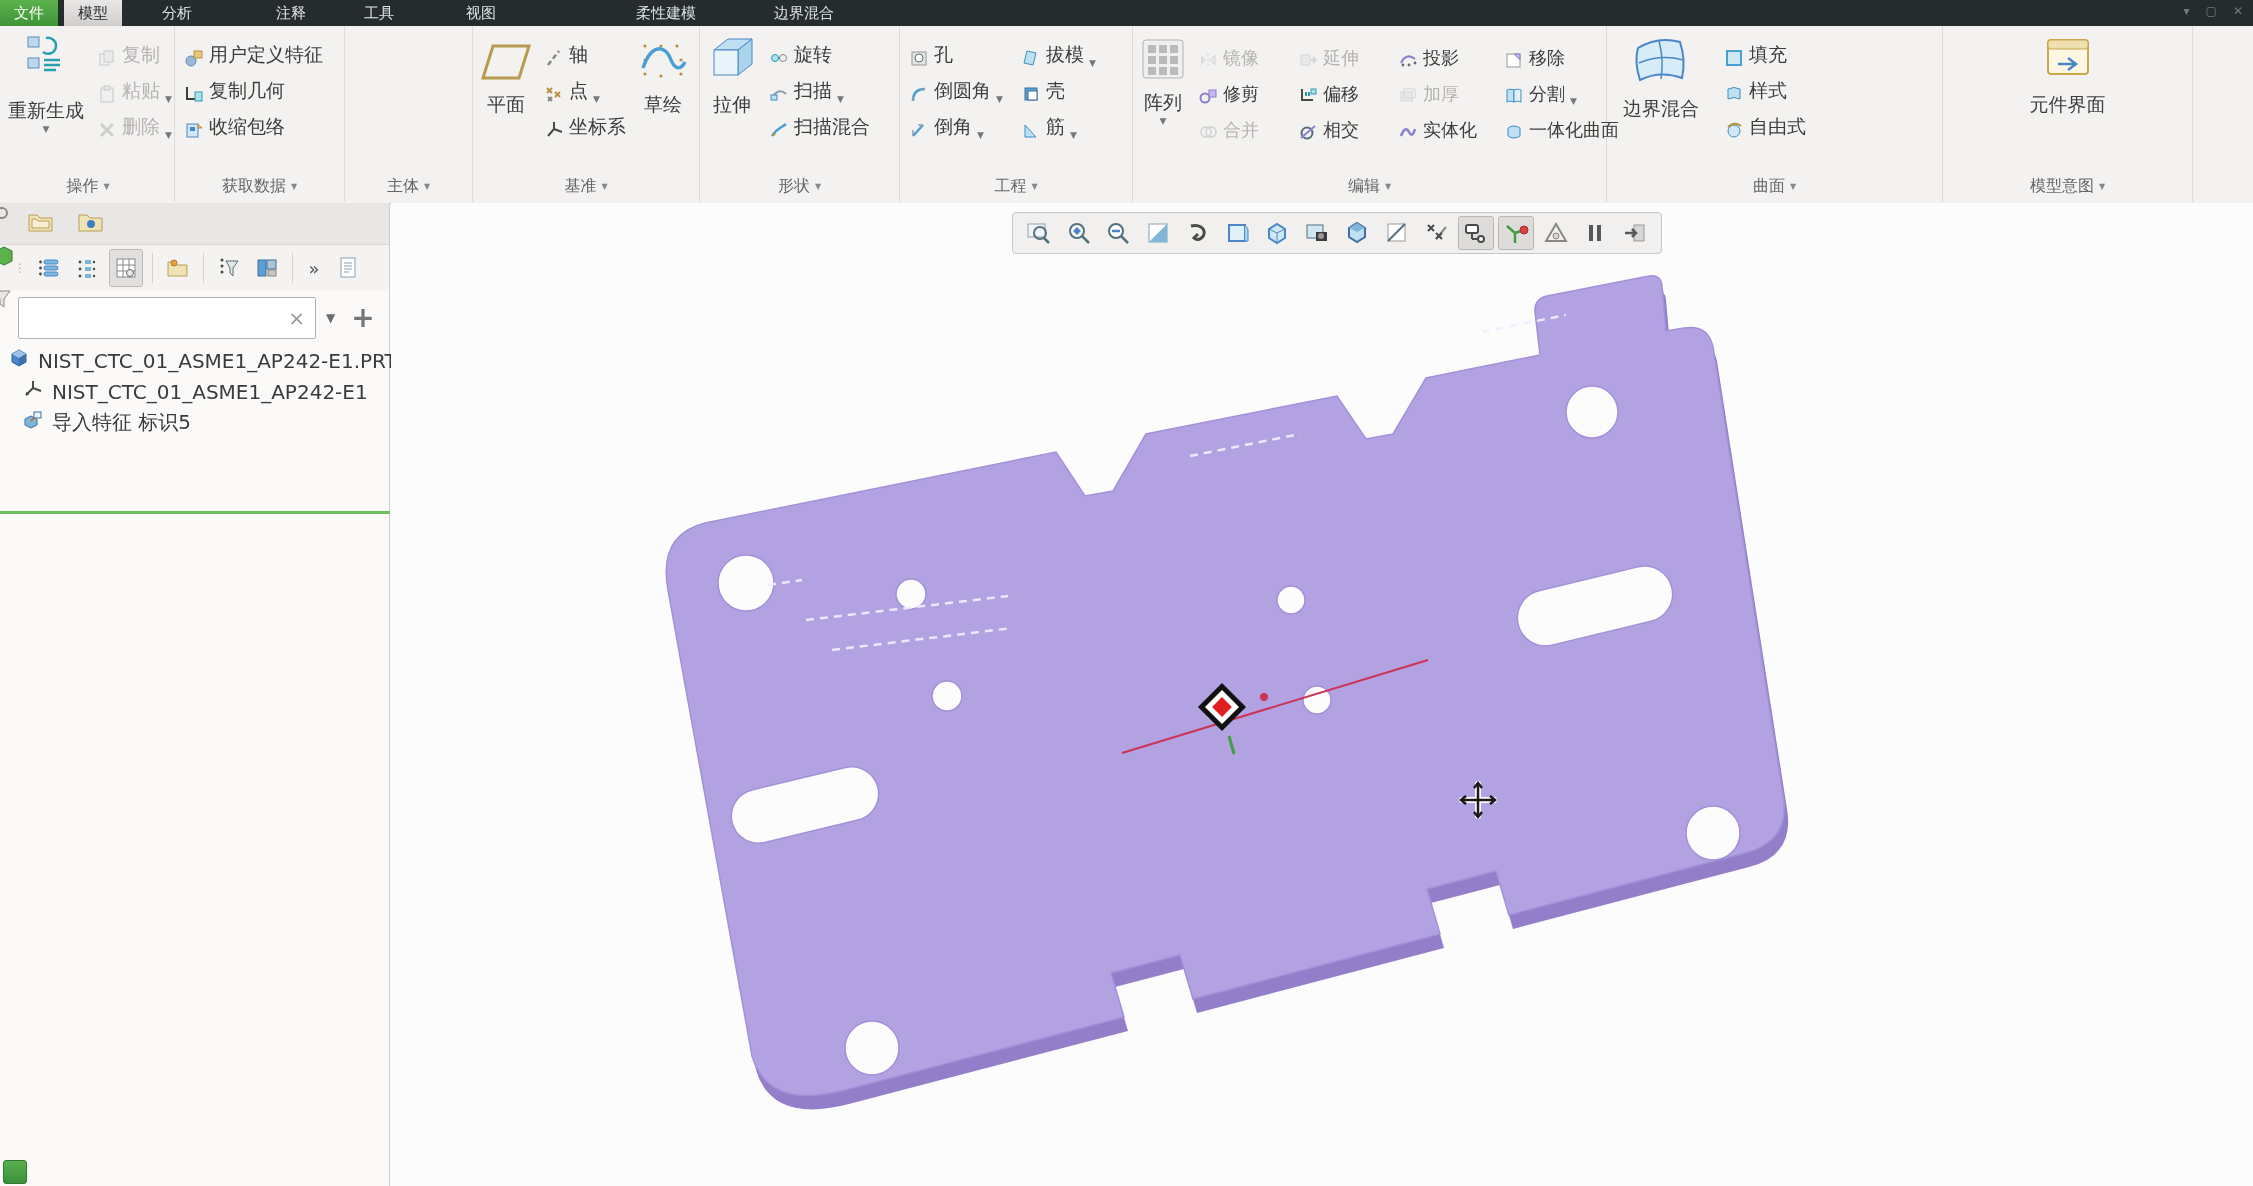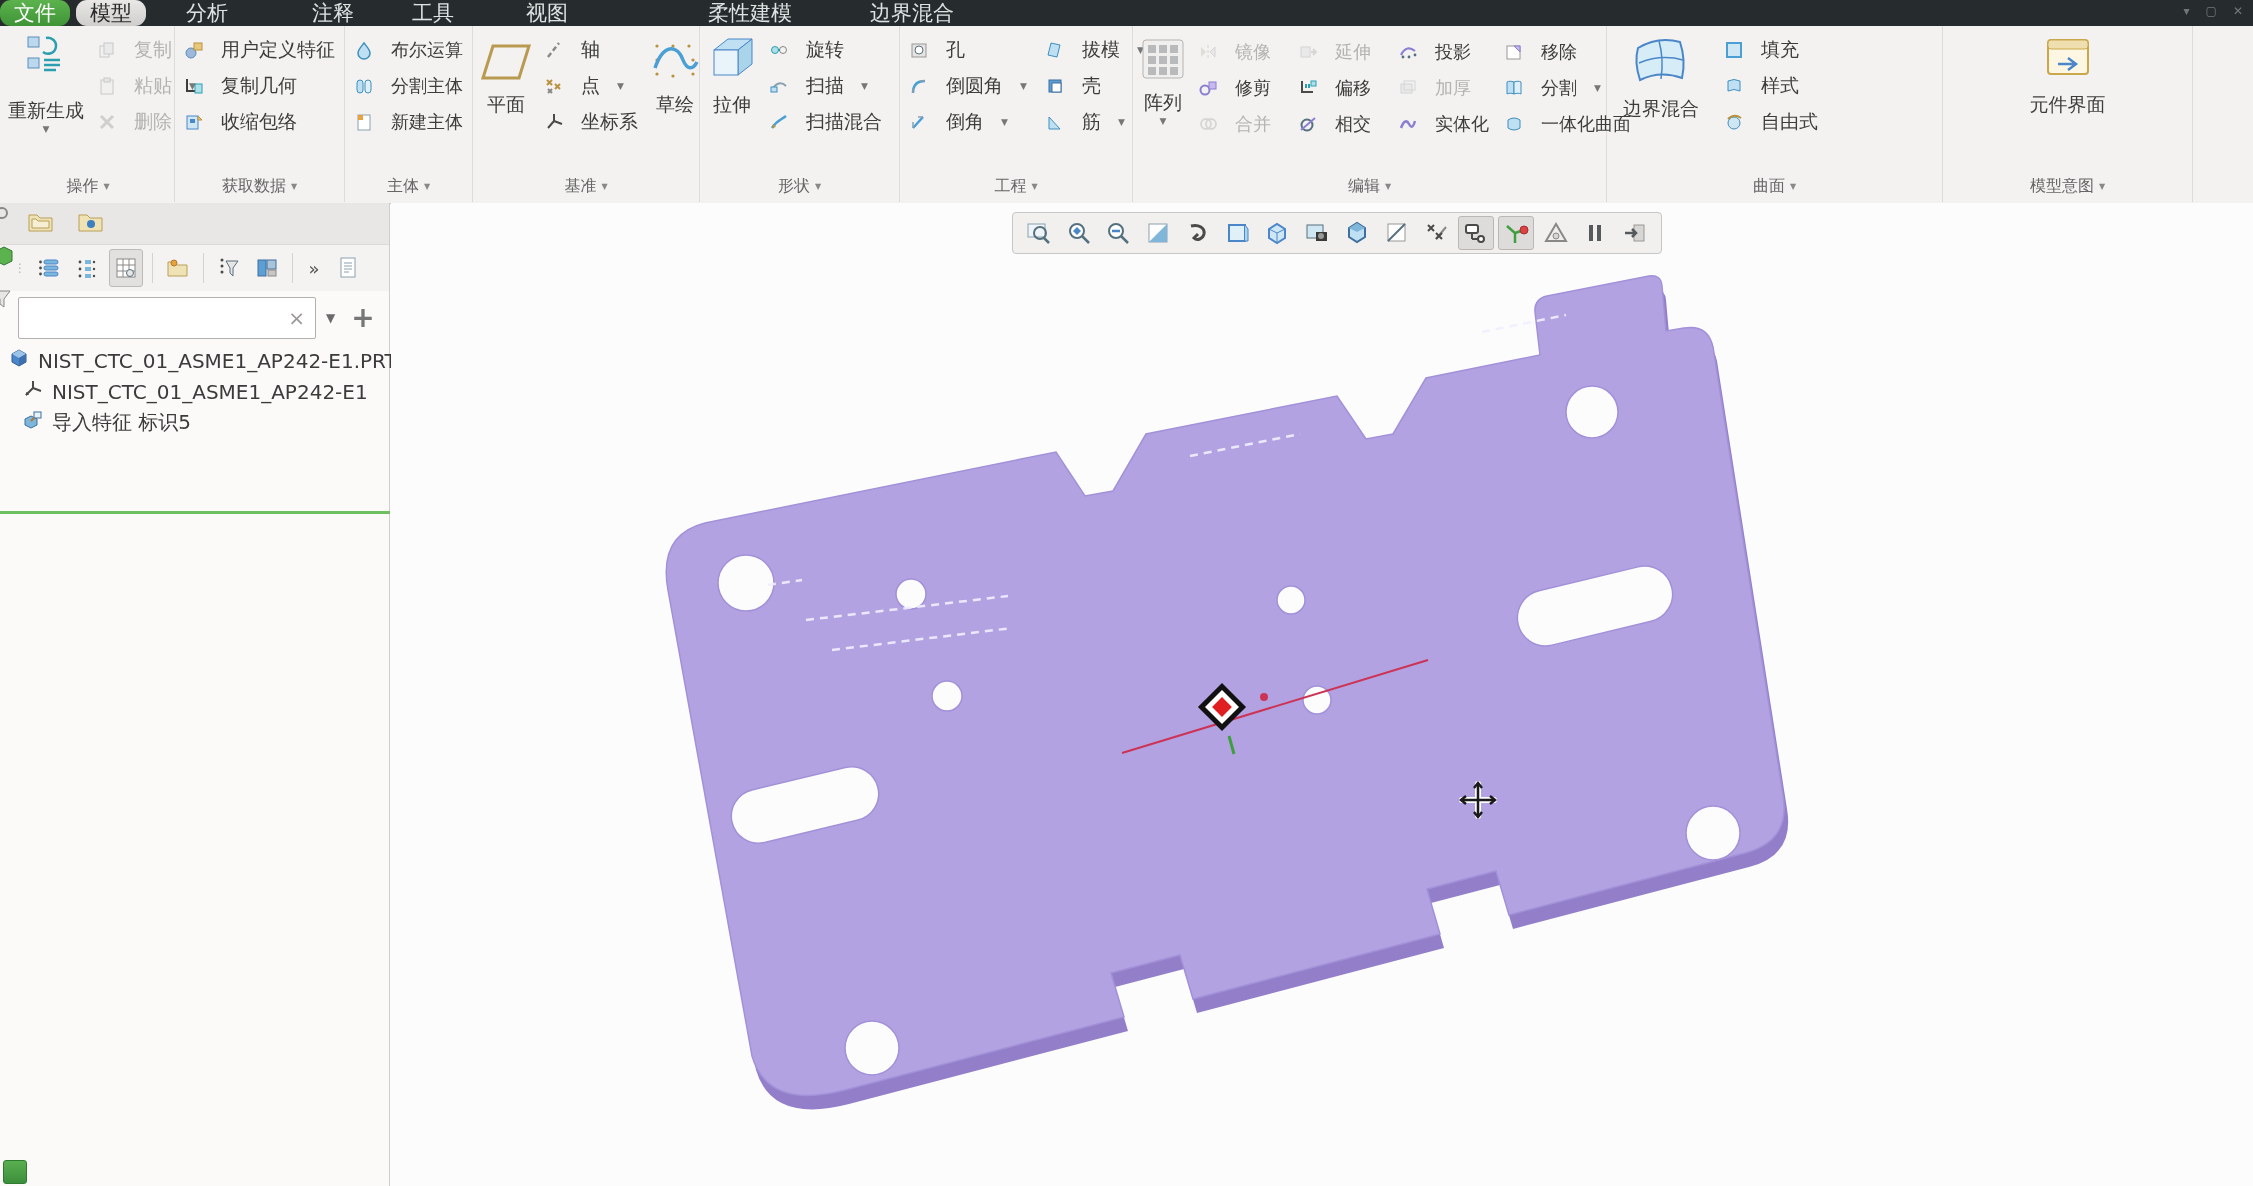--- a/index.html
+++ b/index.html
@@ -1,34 +1,34 @@
 <!DOCTYPE html>
 <html><head>
 <meta charset="utf-8">
 <style>
   html,body{margin:0;padding:0;background:#e8e8e8;}
   .app{position:relative;width:2253px;height:1186px;overflow:hidden;background:#fcfcfc;
        font-family:"DejaVu Sans","Liberation Sans",sans-serif;-webkit-font-smoothing:antialiased;}
 
   
   .tabbar{position:absolute;left:0;top:0;width:2253px;height:26px;background:#262c2d;display:flex;align-items:stretch;}
-  .tab{display:flex;align-items:center;padding:0 14px;font-size:21px;color:#dde2e2;cursor:default;white-space:nowrap;border-radius:11px;}
+  .tab{display:flex;align-items:center;padding:0 14px;font-size:15px;color:#dde2e2;cursor:default;white-space:nowrap;}
   .tab.file{background:linear-gradient(#5cb24c,#3f9437);color:#fff;margin-right:6px;}
   .tab.active{background:linear-gradient(#e9e8e6,#cfcecc);color:#2b2b2b;}
   .winctl{position:absolute;right:10px;top:4px;display:flex;gap:16px;opacity:.45;color:#cdd4d4;font-size:12px;}
 
   
   .ribbon{position:absolute;left:0;top:26px;width:2253px;height:177px;background:#f3f2f1;border-bottom:1px solid #c9c8c6;}
   .rg{position:absolute;top:0;height:176px;border-right:1px solid #dddcda;box-sizing:border-box;}
   .rg-label{position:absolute;left:0;right:0;bottom:4px;height:24px;display:flex;align-items:center;justify-content:center;
             gap:5px;font-size:16px;color:#666;}
   .rg-label .dda{font-size:8px;color:#888;}
   .rg-content{position:absolute;left:0;top:6px;right:0;height:140px;display:flex;align-items:flex-start;}
   .rcol{display:flex;flex-direction:column;}
-  .rsm{display:flex;align-items:center;gap:17px;height:36px;padding:0 5px;font-size:19px;color:#3d3d3c;white-space:nowrap;cursor:default;}
+  .rsm{display:flex;align-items:flex-end;gap:5px;height:36px;padding:0 5px;font-size:19px;color:#3d3d3c;white-space:nowrap;cursor:default;}
   .rsm.sm18{font-size:18px;}
   .rsm.dis{color:#b5b3b1;}
   .rsm.dis svg{opacity:.45;filter:grayscale(1);}
   .rbig{display:flex;flex-direction:column;align-items:center;padding:2px 6px 0 6px;font-size:19px;color:#3d3d3c;cursor:default;}
   .rbig .blab{margin-top:4px;white-space:nowrap;}
   .dda{font-size:9px;color:#777;}
   .egrid{display:grid;grid-template-columns:100px 100px 106px 152px;grid-auto-rows:36px;margin-top:2px;}
   .i{flex:none;}
 
   
@@ -156,44 +156,20 @@
           </div>
         </div>
       </div>
       <div class="rg-label">
         <span>获取数据</span>
           <span class="dda">▼</span>
       </div>
     </div>
 
     <div class="rg" style="left:345px;width:128px;">
-      <div class="rg-content">
-        <div class="rcol" style="margin-left:4px;">
-          <div class="rsm sm18">
-            <svg class="i" width="20" height="20" viewBox="0 0 20 20">
-                <path d="M10 3 C6 8 4 10 4 13 a6 6 0 0 0 12 0 C16 10 14 8 10 3 Z" fill="#bfe0f2" stroke="#3e8fbe" stroke-width="1.5"></path>
-              </svg>
-            <span>布尔运算</span>
-          </div>
-          <div class="rsm sm18">
-            <svg class="i" width="20" height="20" viewBox="0 0 20 20">
-                <rect x="3" y="4" width="6" height="13" rx="3" fill="#bfe0f2" stroke="#3e8fbe"></rect>
-                <rect x="11" y="4" width="6" height="13" rx="3" fill="#dff0f8" stroke="#3e8fbe"></rect>
-              </svg>
-            <span>分割主体</span>
-          </div>
-          <div class="rsm sm18">
-            <svg class="i" width="20" height="20" viewBox="0 0 20 20">
-                <rect x="4" y="3" width="12" height="15" fill="#ffffff" stroke="#8aa0b0"></rect>
-                <path d="M4 3 L9 3 L9 8 L4 8 Z" fill="#e8a33c"></path>
-              </svg>
-            <span>新建主体</span>
-          </div>
-        </div>
-      </div>
       <div class="rg-label">
         <span>主体</span>
           <span class="dda">▼</span>
       </div>
     </div>
 
     <div class="rg" style="left:473px;width:227px;">
       <div class="rg-content">
         <div class="rbig" style="padding-top:8px;">
           <span class="i">

